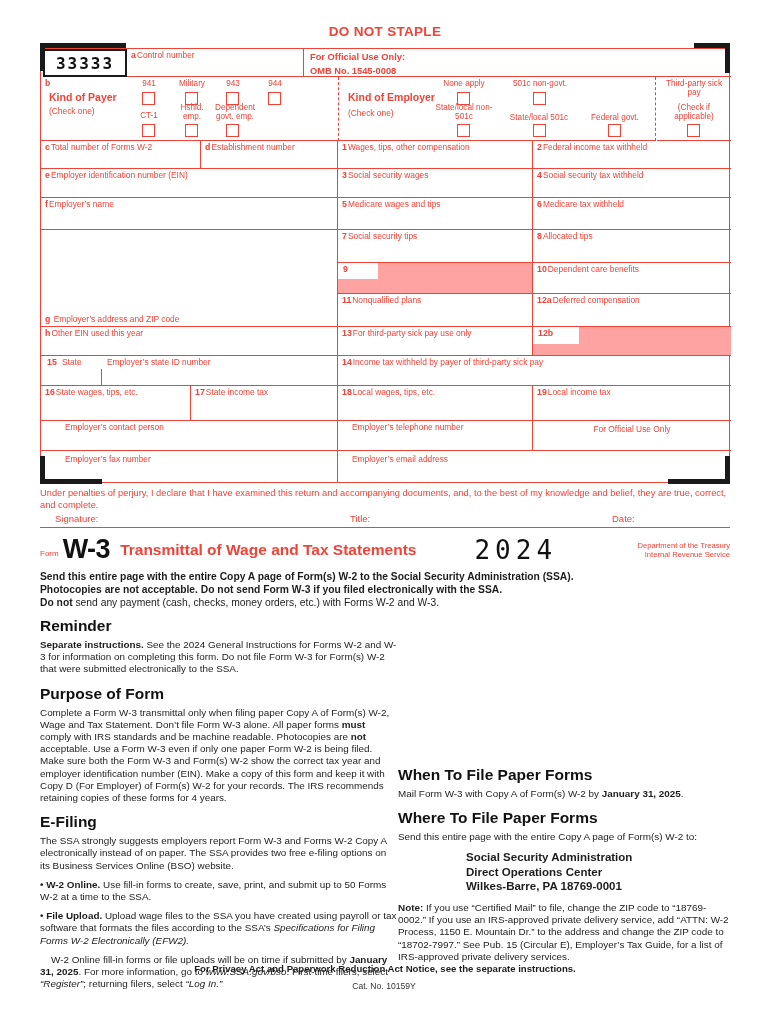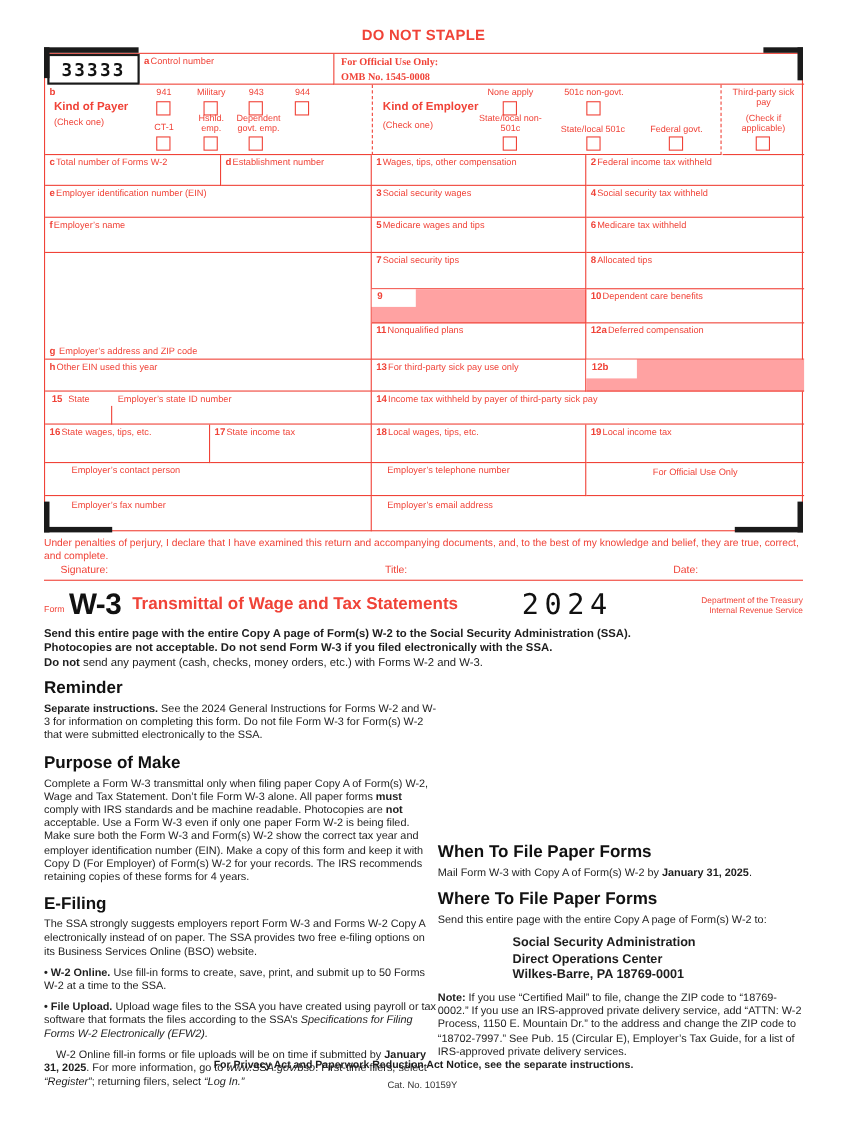--- a/index.html
+++ b/index.html
@@ -17,21 +17,21 @@
   .cell.no-bb{border-bottom:none;}
   .fn{font-weight:bold;font-size:8.8px;padding:2px 1px 0 4px;display:inline-block;}
   .fl{padding-top:2px;display:inline-block;}
   .shaded{background:#ffa2a2;}
   .chip{position:absolute;left:0;top:0;background:#fff;height:16px;min-width:40px;
         box-sizing:border-box;padding:2px 12px 0 5px;font-weight:bold;font-size:8.8px;}
   .codebox{position:absolute;left:2px;top:0;width:84px;height:28px;box-sizing:border-box;
            border:2px solid #1a1a1a;background:#fff;display:flex;align-items:center;justify-content:center;
            font-family:"DejaVu Sans Mono",monospace;font-weight:bold;font-size:16px;
            letter-spacing:2px;color:#111;}
-  .ombline{font-weight:bold;font-size:9.3px;line-height:12px;padding:2px 0 0 6px;font-family:Liberation Serif, serif;}
+  .ombline{font-weight:bold;font-size:9.3px;line-height:12px;padding:2px 0 0 6px;}
   .cb{position:absolute;width:13px;height:13px;border:1px solid #f04338;background:#fff;box-sizing:border-box;}
   .cbl{position:absolute;text-align:center;font-size:8.2px;line-height:8.8px;color:#f04338;}
   .ktitle{position:absolute;font-weight:bold;font-size:10.5px;color:#f04338;}
   .ksub{position:absolute;font-size:8.4px;color:#f04338;}
   .glabel{position:absolute;left:0;bottom:2px;padding-left:4px;}
   .partdiv{position:absolute;width:1px;background:#f04338;}
   
   .blk{position:absolute;background:#1a1a1a;}
   
   .perjury{position:absolute;left:40px;top:488px;width:690px;font-size:9.3px;
@@ -262,21 +262,21 @@
   <div class="sendlines">
     <div class="b">Send this entire page with the entire Copy A page of Form(s) W-2 to the Social Security Administration (SSA).</div>
     <div class="b">Photocopies are not acceptable. Do not send Form W-3 if you filed electronically with the SSA.</div>
     <div><span class="b">Do not</span><span> send any payment (cash, checks, money orders, etc.) with Forms W-2 and W-3.</span></div>
   </div>
 
   <div class="col col-l">
     <h2>Reminder</h2>
     <p><span class="b">Separate instructions.</span><span> See the 2024 General Instructions for Forms W-2 and W-3 for information on completing this form. Do not file Form W-3 for Form(s) W-2 that were submitted electronically to the SSA.</span></p>
 
-    <h2>Purpose of Make</h2>
+    <h2>Purpose of Form</h2>
     <p><span>Complete a Form W-3 transmittal only when filing paper Copy A of Form(s) W-2, Wage and Tax Statement. Don’t file Form W-3 alone. All paper forms </span><span class="b">must</span><span> comply with IRS standards and be machine readable. Photocopies are </span><span class="b">not</span><span> acceptable. Use a Form W-3 even if only one paper Form W-2 is being filed. Make sure both the Form W-3 and Form(s) W-2 show the correct tax year and employer identification number (EIN). Make a copy of this form and keep it with Copy D (For Employer) of Form(s) W-2 for your records. The IRS recommends retaining copies of these forms for 4 years.</span></p>
 
     <h2>E-Filing</h2>
     <p><span>The SSA strongly suggests employers report Form W-3 and Forms W-2 Copy A electronically instead of on paper. The SSA provides two free e-filing options on its Business Services Online (BSO) website.</span></p>
     <p><span class="b">• W-2 Online.</span><span> Use fill-in forms to create, save, print, and submit up to 50 Forms W-2 at a time to the SSA.</span></p>
     <p><span class="b">• File Upload.</span><span> Upload wage files to the SSA you have created using payroll or tax software that formats the files according to the SSA’s </span><span class="i">Specifications for Filing Forms W-2 Electronically (EFW2).</span></p>
     <p class="indent"><span>W-2 Online fill-in forms or file uploads will be on time if submitted by </span><span class="b">January 31, 2025</span><span>. For more information, go to </span><span class="i">www.SSA.gov/bso</span><span>. First-time filers, select </span><span class="i">“Register”</span><span>; returning filers, select </span><span class="i">“Log In.”</span></p>
   </div>
 
   <div class="col col-r">

